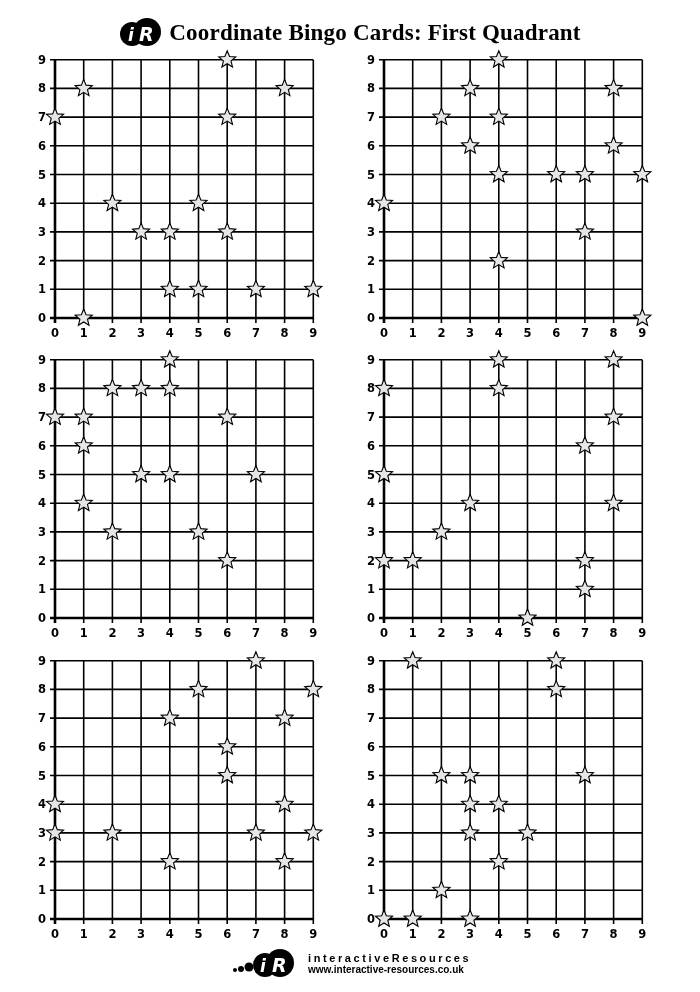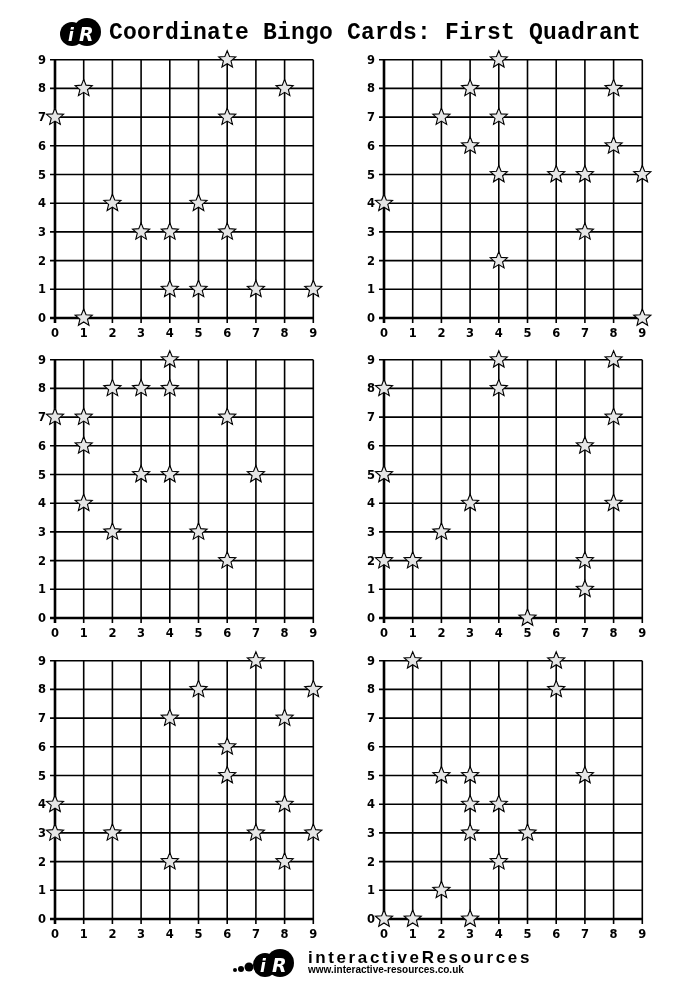--- a/index.html
+++ b/index.html
@@ -1,23 +1,23 @@
 <!DOCTYPE html>
 <html><head>
 <meta charset="utf-8">
 <style>
   html, body { margin:0; padding:0; background:#ffffff; }
   body { width:700px; height:992px; position:relative; overflow:hidden; font-family:"DejaVu Sans", sans-serif; color:#000; }
   .header { position:absolute; left:0; top:12px; width:700px; height:42px; display:flex; align-items:center; justify-content:center; gap:8px; }
   .logo-badge { width:42px; height:38px; position:relative; }
-  .title { font-family:Liberation Mono, monospace; font-weight:bold; font-size:23px; letter-spacing:0.2px; }
+  .title { font-family:Liberation Serif, serif; font-weight:bold; font-size:23px; letter-spacing:0.2px; }
   .card { position:absolute; width:300px; height:290px; }
   .card svg { position:absolute; left:0; top:0; overflow:visible; }
   .footer { position:absolute; left:230px; top:944px; display:flex; align-items:center; gap:8px; }
-  .footer-brand { font-family:"Liberation Sans", sans-serif; font-size:17px; letter-spacing:2.6px; font-weight:bold; line-height:12px; }
+  .footer-brand { font-family:"Liberation Sans", sans-serif; font-size:11px; letter-spacing:2.6px; font-weight:bold; line-height:12px; }
   .footer-url { font-family:"Liberation Sans", sans-serif; font-size:10px; font-weight:bold; line-height:12px; }
 </style>
 </head>
 <body>
 
 <div class="header">
   <div class="logo-badge">
     <svg width="42" height="38" viewBox="0 0 42 38">
       <circle cx="13" cy="20" r="12" fill="#000"></circle>
       <circle cx="28" cy="18" r="14" fill="#000"></circle>

